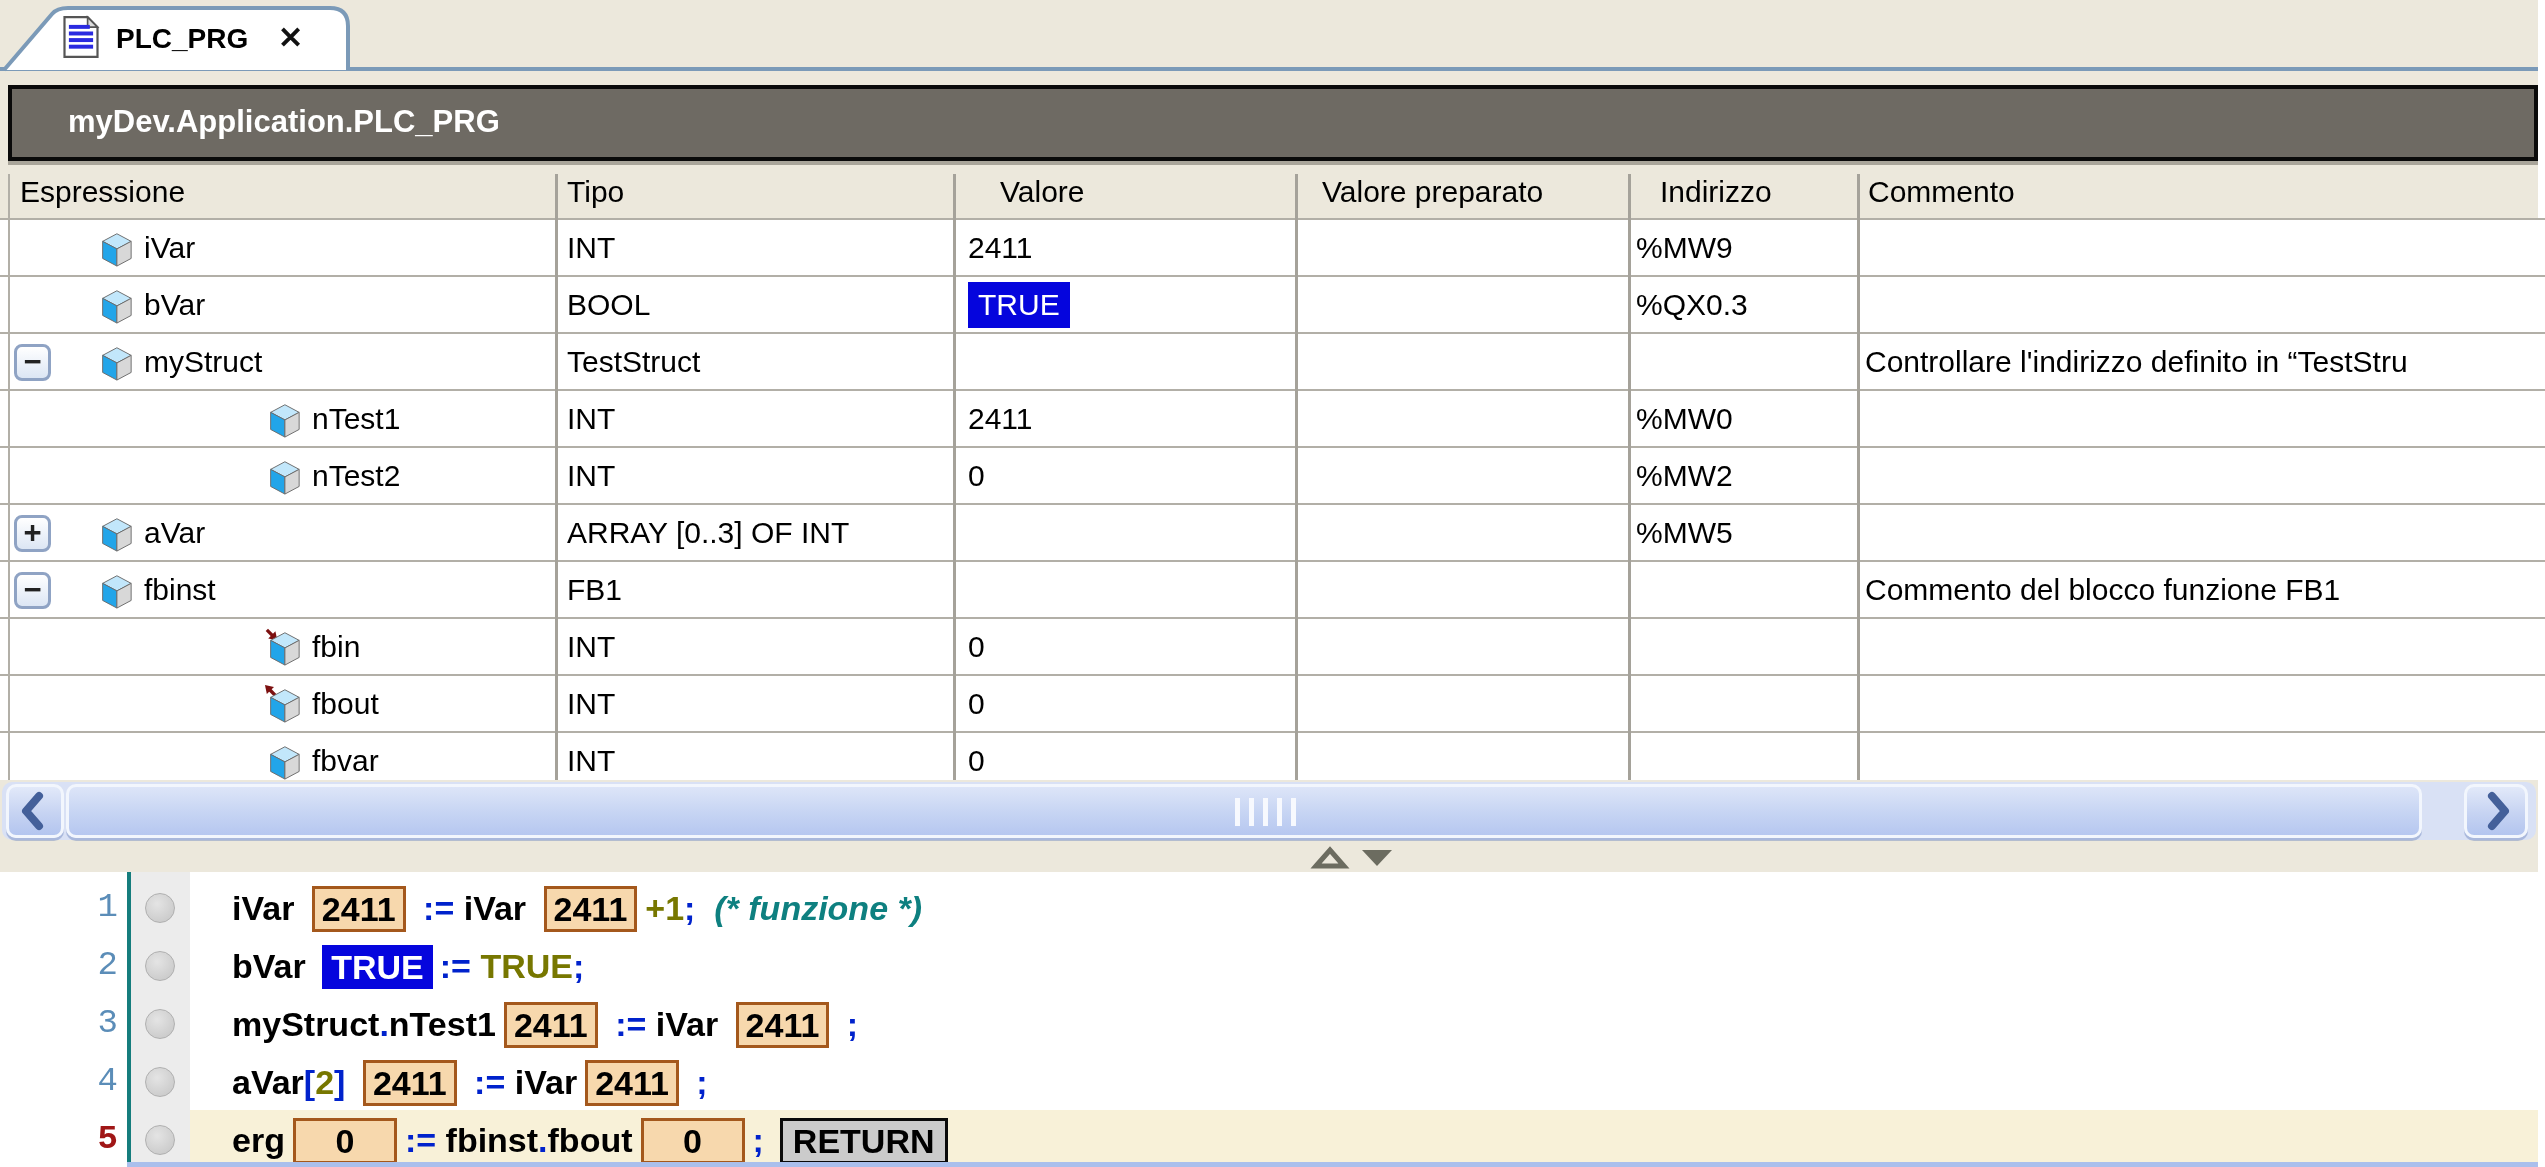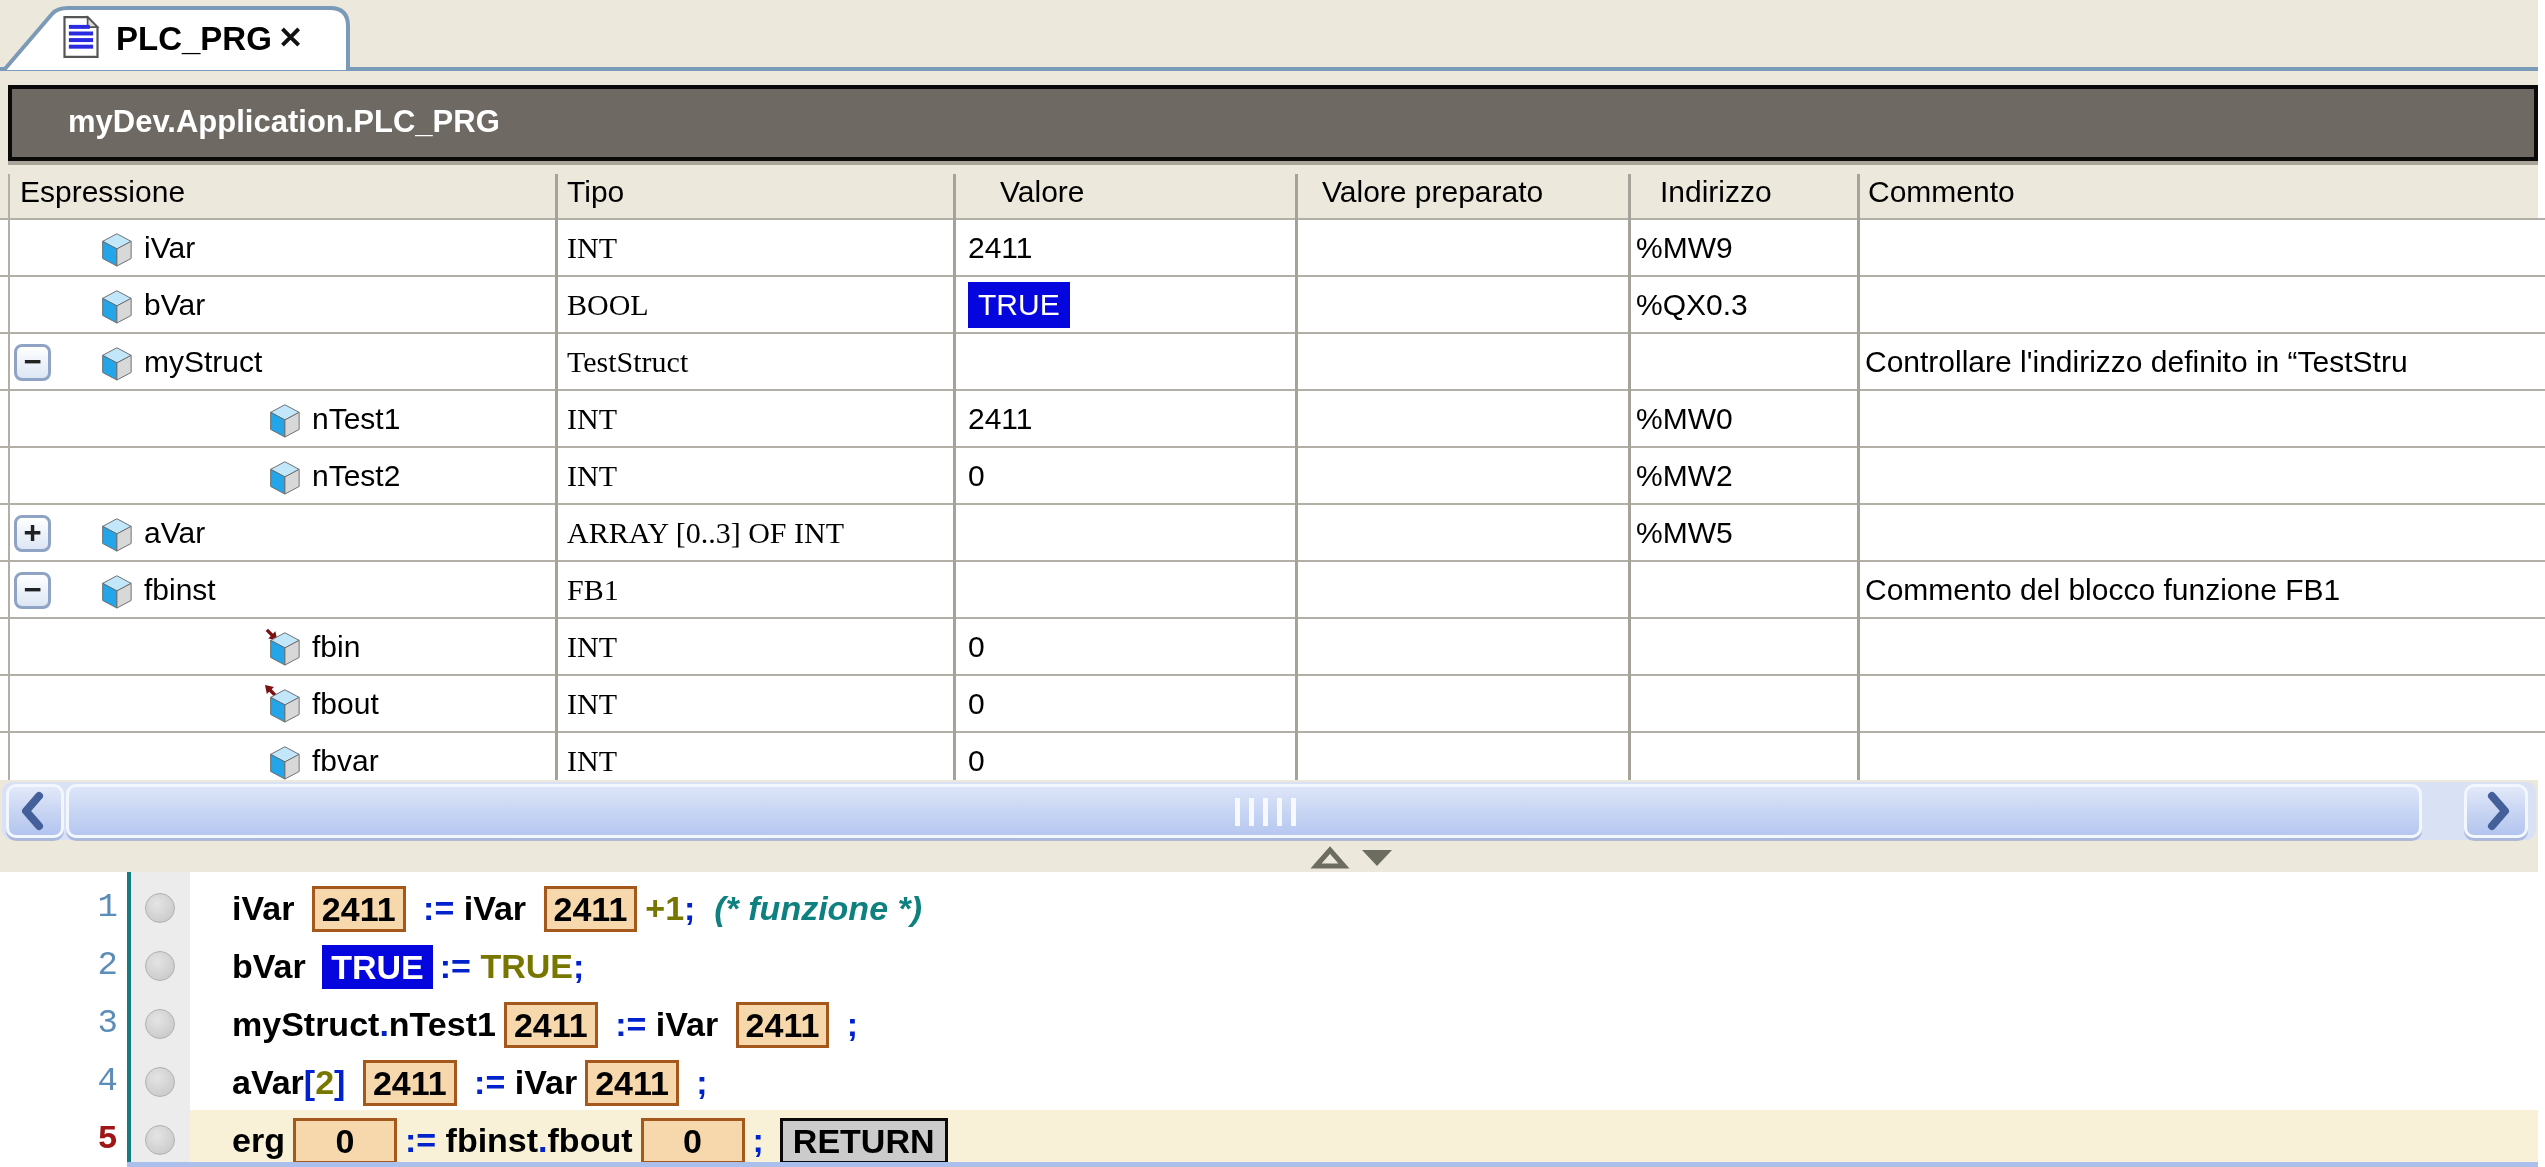--- a/index.html
+++ b/index.html
@@ -5,32 +5,32 @@
   html,body{margin:0;padding:0;background:#fff;}
   *{box-sizing:border-box;font-family:"Liberation Sans",sans-serif;}
   .screen{position:relative;width:2545px;height:1167px;overflow:hidden;background:#fff;}
 
   
   .sec-top{position:absolute;left:0;top:0;width:2538px;height:218px;background:#ece8dc;}
   .tab-underline{position:absolute;left:0;top:67px;width:2538px;height:4px;background:#7b9ab8;}
   .tab-shape{position:absolute;left:0;top:0;}
   .tab-hit{position:absolute;left:10px;top:8px;width:345px;height:62px;}
   .tab-icon{position:absolute;left:62px;top:15px;}
-  .tab-label{position:absolute;left:116px;top:10px;height:58px;line-height:58px;font-size:33px;font-weight:bold;color:#000;}
+  .tab-label{position:absolute;left:116px;top:10px;height:58px;line-height:58px;font-size:28px;font-weight:bold;color:#000;}
   .tab-close{position:absolute;left:278px;top:10px;height:58px;line-height:56px;font-size:30px;font-weight:bold;color:#111;cursor:default;}
   .titlebar{position:absolute;left:8px;top:85px;width:2530px;height:76px;background:#6e6a63;border:4px solid #0a0a0a;box-shadow:0 4px 0 #a9a59a;}
   .titlebar span{display:block;margin-left:56px;line-height:66px;color:#fff;font-size:31px;font-weight:bold;}
   .thead-label{position:absolute;top:166px;height:52px;line-height:52px;font-size:30px;color:#000;white-space:nowrap;}
 
   
   .sec-table{position:absolute;left:0;top:218px;width:2545px;height:562px;background:#fff;border-top:2px solid #b2afa7;overflow:hidden;}
   .trow{position:relative;width:2545px;height:57px;border-bottom:2px solid #b2afa7;background:#fff;}
   .cell{position:absolute;top:0;height:55px;line-height:55px;font-size:30px;color:#000;white-space:nowrap;overflow:hidden;}
   .c-expr{left:10px;width:545px;}
-  .c-type{left:567px;width:380px;font-family:Liberation Serif, serif;}
+  .c-type{left:567px;width:380px;}
   .c-val{left:968px;width:320px;}
   .c-prep{left:1307px;width:315px;}
   .c-addr{left:1636px;width:215px;}
   .c-comm{left:1865px;width:673px;}
   .expander{position:absolute;left:4px;top:10px;width:37px;height:37px;border:3px solid #8fa3c4;border-radius:8px;
     background:linear-gradient(180deg,#ffffff,#dce6f4);color:#222;font-size:31px;line-height:29px;text-align:center;font-weight:bold;}
   .cube{position:absolute;top:8px;}
   .expr-label{position:absolute;top:0;}
   .true-badge{display:inline-block;background:#0505dd;color:#fff;padding:0 10px;line-height:46px;height:46px;margin-top:4px;font-size:30px;}
   .vline{position:absolute;top:174px;height:606px;width:3px;background:#a5a29a;z-index:5;}

